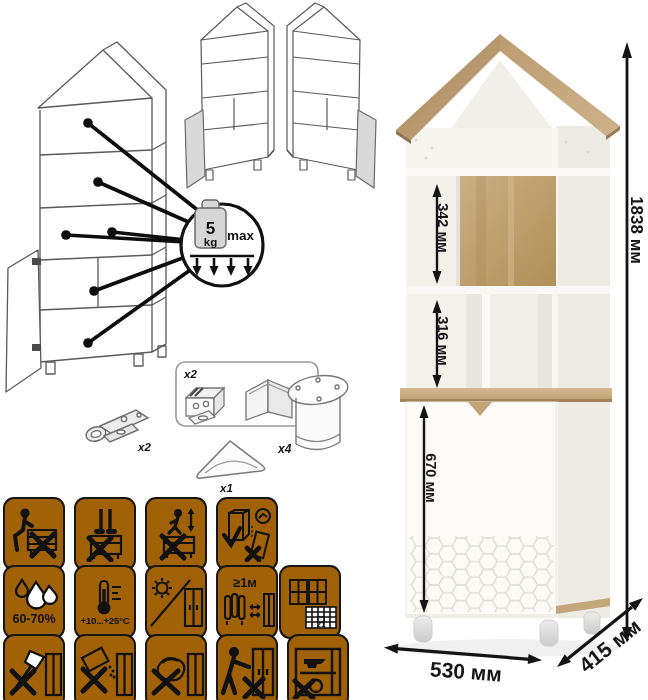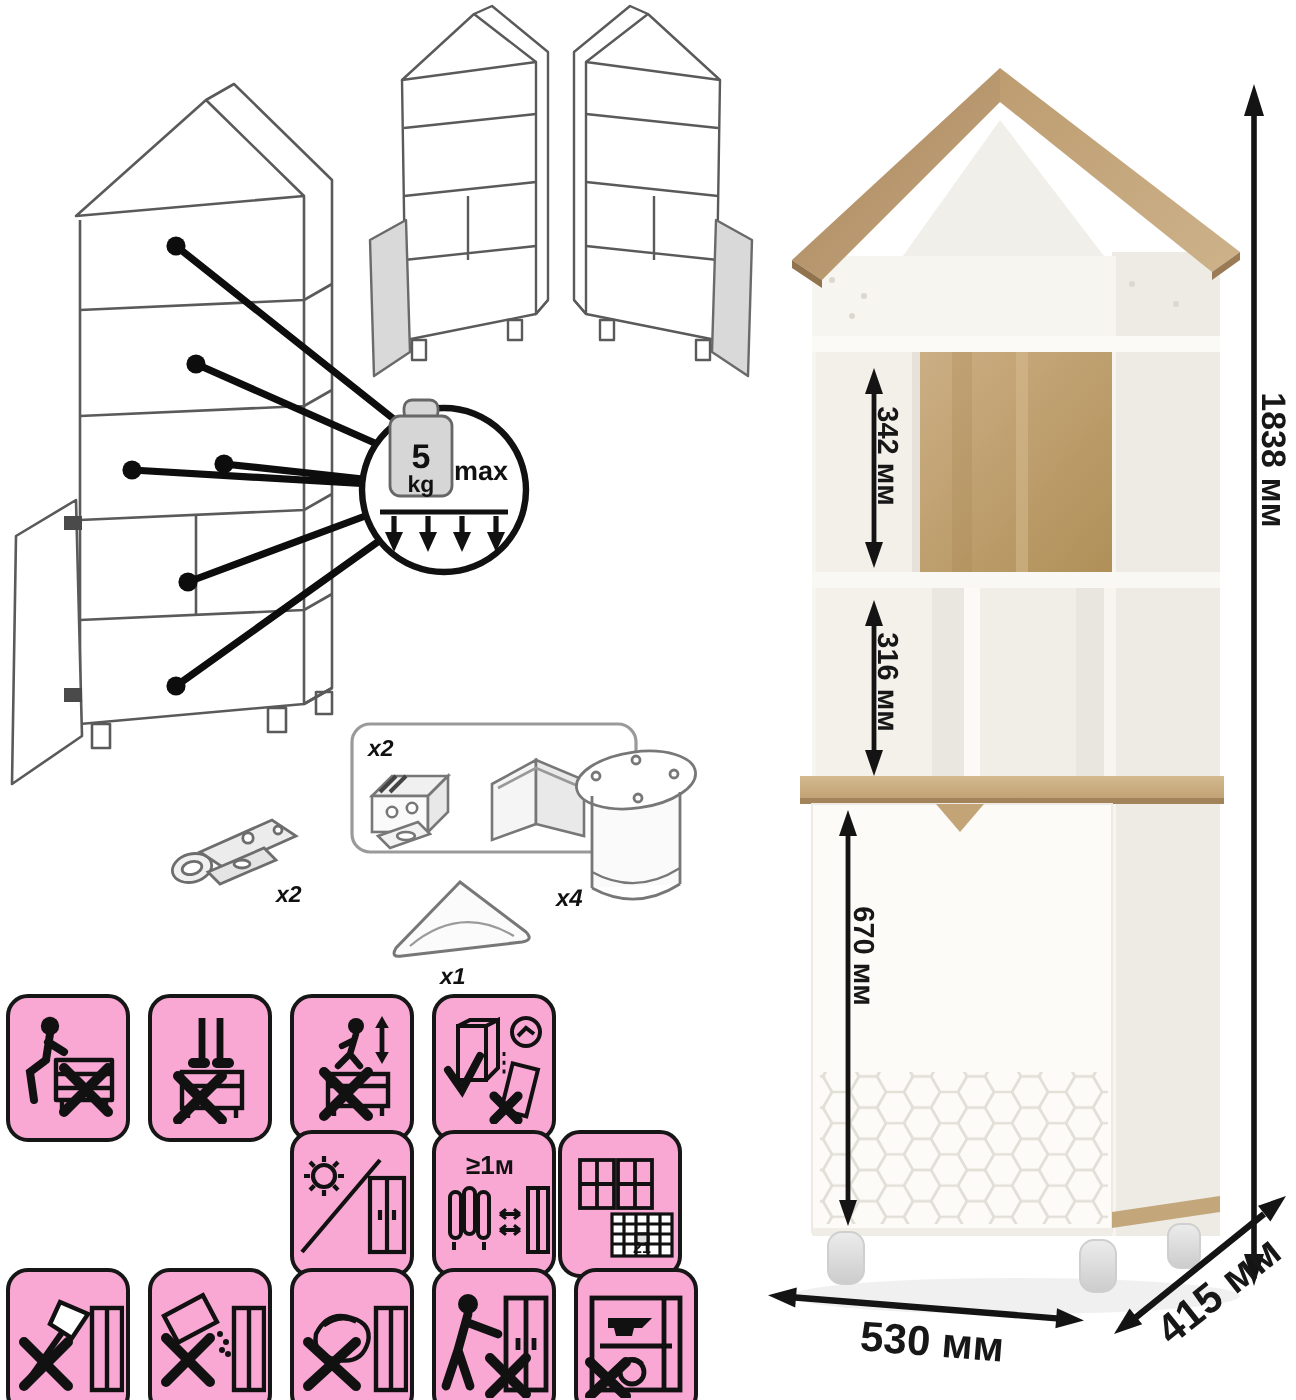--- a/index.html
+++ b/index.html
@@ -2,21 +2,21 @@
 <html><head>
 <meta charset="utf-8">
 <style>
   html,body{margin:0;padding:0;background:#fff}
   .canvas{position:relative;width:648px;height:700px;background:#fff;overflow:hidden;
           font-family:"Liberation Sans",sans-serif;outline:1px solid #cfcfcf}
   svg{display:block}
   .lineart{position:absolute;left:0;top:0}
   .wrow{position:absolute;left:0;width:390px;height:62px}
   .wbox{position:absolute;width:62px;height:74px;border:2.6px solid #161616;border-radius:11px;
-        background:#f9a8d4;box-sizing:border-box;display:flex;flex-direction:column;
+        background:#a16207;box-sizing:border-box;display:flex;flex-direction:column;
         align-items:center;justify-content:center;overflow:hidden}
   .wlabel{font-weight:700;font-size:12.5px;line-height:1;color:#111;margin-top:1px}
   .wlabel.sm{font-size:9.8px;letter-spacing:-0.3px}
   .product{position:absolute;left:380px;top:0;width:268px;height:700px}
   .product svg{position:absolute;left:0;top:0}
   .dim{position:absolute;font-weight:700;color:#171717;white-space:nowrap}
   text{font-family:"Liberation Sans",sans-serif}
 </style>
 </head>
 <body>
@@ -186,20 +186,39 @@
             </g>
           <path d="M33,20 V32" stroke-dasharray="2,2.4" stroke-width="1.4"></path>
         </g>
         <path d="M5,29 L12,39 L21,22" stroke="#111" stroke-width="4" fill="none" stroke-linecap="round"></path>
         <path d="M28,42 L40,54 M40,42 L28,54" stroke="#111" stroke-width="4.6" stroke-linecap="round"></path>
       </svg>
     </div>
   </div>
 
   <div class="wrow" style="top:565px">
+    <div class="wbox" style="left:3px">
+      <svg width="56" height="34" viewBox="0 0 56 34">
+        <g stroke="#111" fill="none" stroke-width="2.3">
+          <path d="M16,2 C13,7 10,10 10,13 a6,6 0 0 0 12,0 C22,10 19,7 16,2 Z"></path>
+          <path d="M30,4 C25,12 21,17 21,21 a9.5,9.5 0 0 0 19,0 C40,17 35,12 30,4 Z" fill="#fff"></path>
+          <path d="M43,8 C40,13 37,16 37,19 a7,7 0 0 0 14,0 C51,16 47,13 43,8 Z" fill="#fff"></path>
+        </g>
+      </svg>
+      <span class="wlabel">60-70%</span>
+    </div>
+    <div class="wbox" style="left:74px">
+      <svg width="56" height="36" viewBox="0 0 56 36">
+        <rect x="23" y="2" width="8" height="24" rx="4" stroke="#111" fill="none" stroke-width="2.2"></rect>
+        <circle cx="27" cy="29" r="6.5" fill="#111"></circle>
+        <path d="M27,10 V25" stroke="#111" stroke-width="3.4"></path>
+        <path d="M35,8 h9 M35,14 h6 M35,20 h9" stroke="#111" stroke-width="2"></path>
+      </svg>
+      <span class="wlabel sm">+10...+25°C</span>
+    </div>
     <div class="wbox" style="left:145px">
       <svg width="56" height="56" viewBox="0 0 56 56">
         <g stroke="#111" fill="none" stroke-width="2.1">
           <circle cx="14" cy="14" r="5.5"></circle>
           <path d="M14,4 V7 M14,21 V24 M4,14 H7 M21,14 H24 M7,7 L9.2,9.2 M18.8,18.8 L21,21 M21,7 L18.8,9.2 M9.2,18.8 L7,21"></path>
           <path d="M3,52 L42,6"></path>
           <rect x="37" y="15" width="17" height="37"></rect>
             <path d="M45.5,15 V52 M42,31 v5 M49,31 v5"></path>
         </g>
       </svg>

